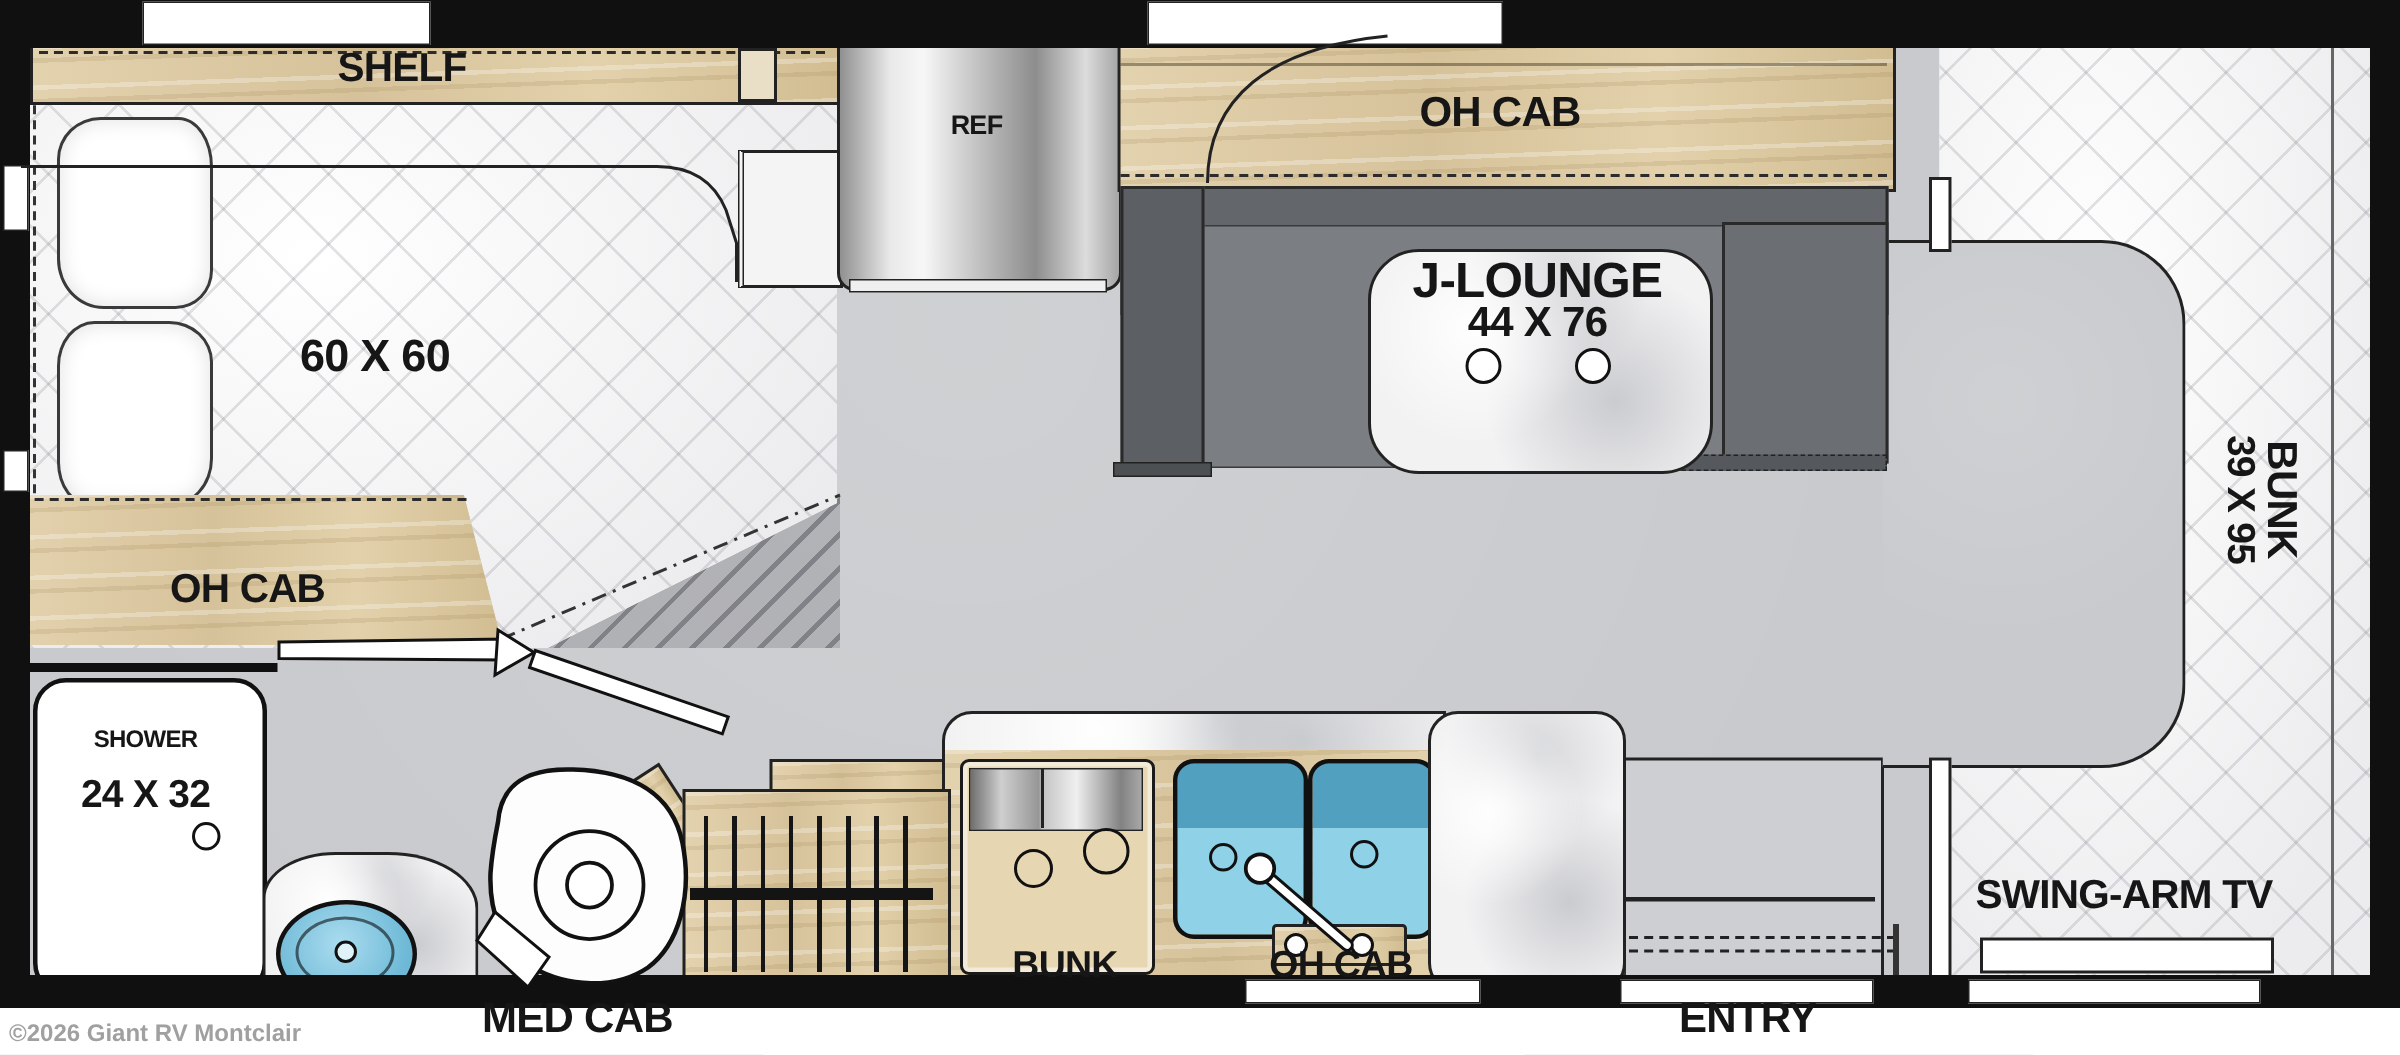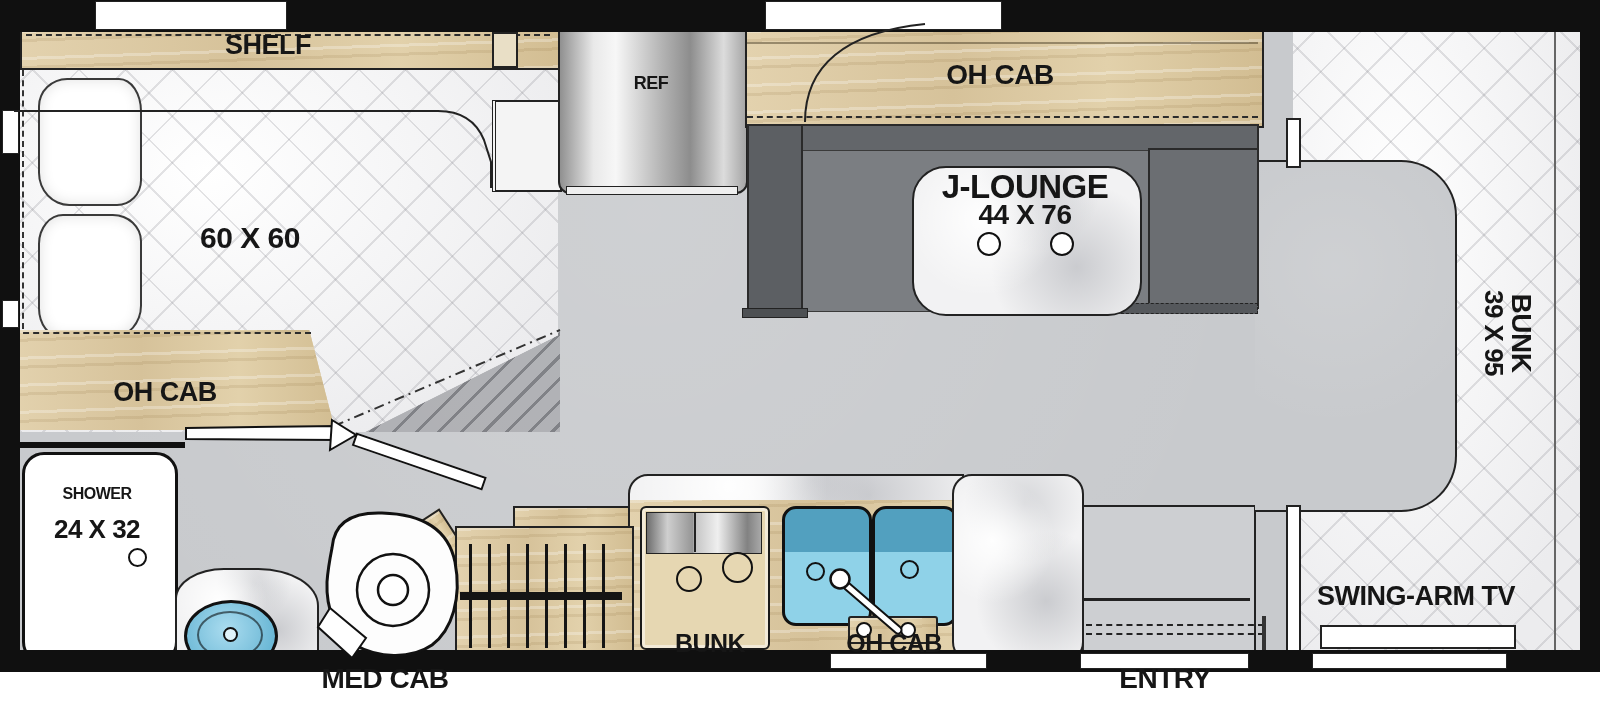--- a/index.html
+++ b/index.html
@@ -172,13 +172,14 @@
     <div class="lbl" style="position:static;font-size:28px;">BUNK</div>
     <div class="lbl" style="position:static;font-size:26px;">39 X 95</div>
   </div>
   <div class="lbl" style="left:22px;top:486px;width:150px;font-size:16px;z-index:10;">SHOWER</div>
   <div class="lbl" style="left:22px;top:516px;width:150px;font-size:26px;z-index:10;">24 X 32</div>
   <div class="lbl" style="left:630px;top:630px;width:160px;font-size:25px;z-index:10;">BUNK</div>
   <div class="lbl" style="left:814px;top:630px;width:160px;font-size:25px;z-index:10;">OH CAB</div>
   <div class="lbl" style="left:1296px;top:582px;width:240px;font-size:27px;z-index:10;">SWING-ARM TV</div>
   <div class="lbl" style="left:285px;top:664px;width:200px;font-size:28px;z-index:10;">MED CAB</div>
   <div class="lbl" style="left:1065px;top:664px;width:200px;font-size:28px;z-index:10;">ENTRY</div>
+  <div class="lbl" style="left:6px;top:682px;width:400px;text-align:left;font-size:16px;color:#a0a0a0;letter-spacing:0;z-index:10;">©2026 Giant RV Montclair</div>
 </div>
 
 </body></html>

